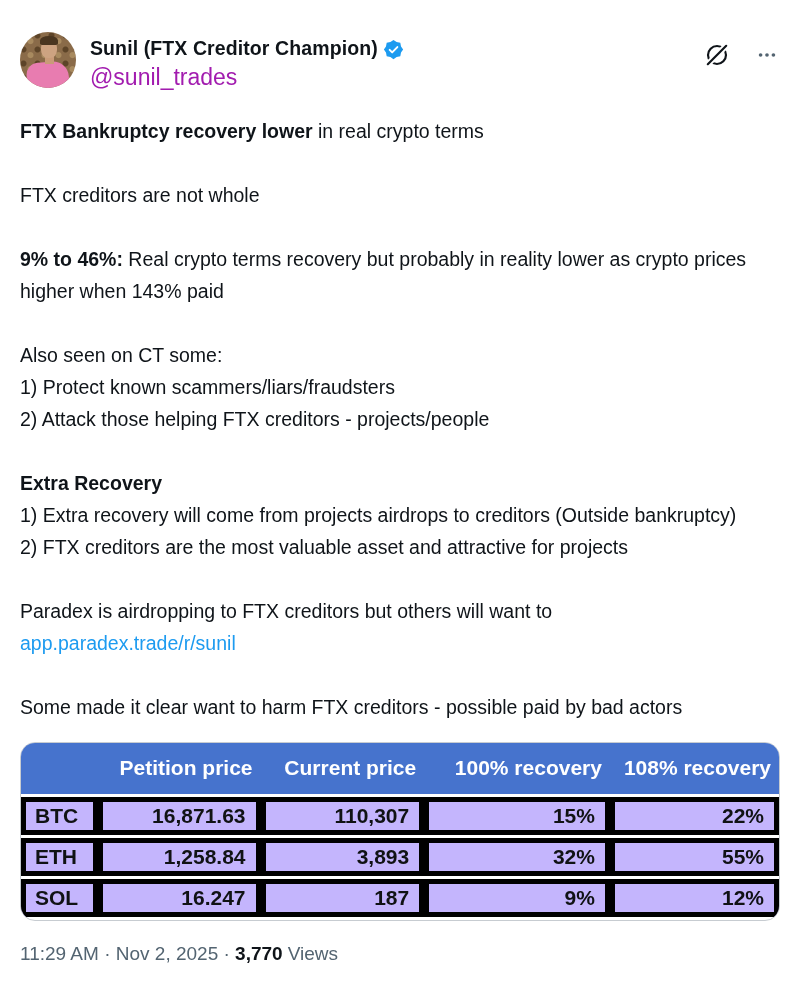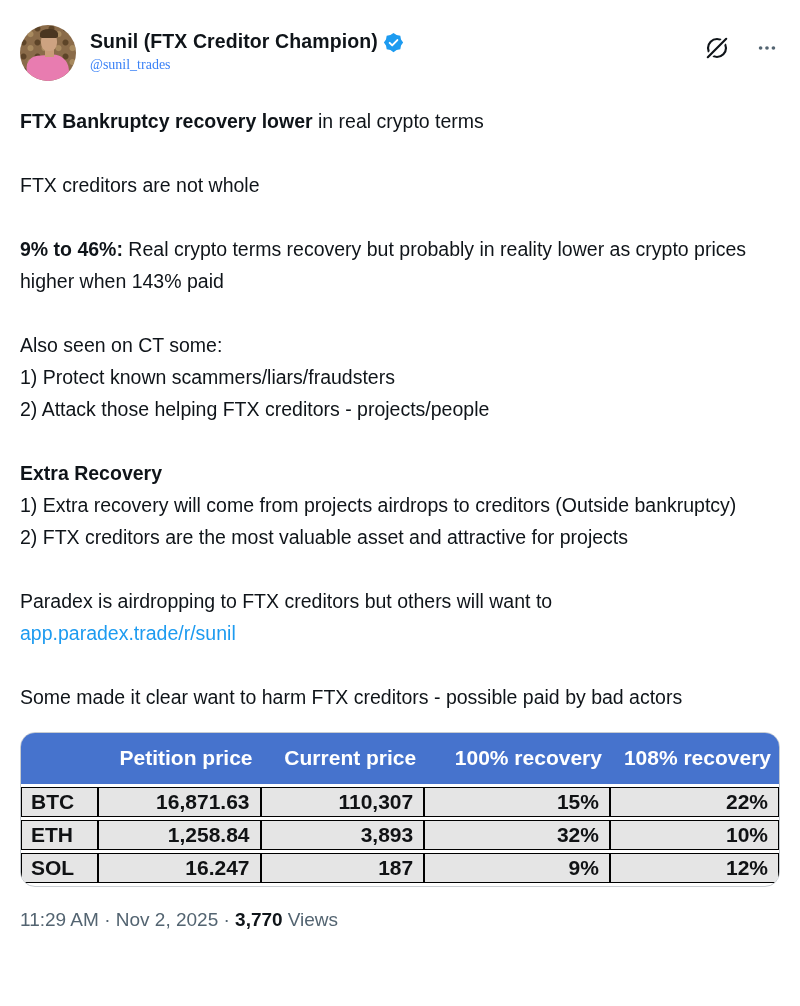--- a/index.html
+++ b/index.html
@@ -3,21 +3,21 @@
 <meta charset="utf-8">
 <style>
   * { margin: 0; padding: 0; box-sizing: border-box; }
   html, body { background: #ffffff; }
   body {
     width: 800px; height: 1006px;
     font-family: "Liberation Sans", "DejaVu Sans", sans-serif;
     color: #0f1419;
     overflow: hidden;
   }
-  .tweet { padding: 5px 20px 0 20px; margin-top: 20px; }
+  .tweet { padding: 32px 20px 0 20px; }
 
   
   .tweet-header { display: flex; align-items: flex-start; }
   .avatar {
     width: 56px; height: 56px; border-radius: 50%;
     position: relative; overflow: hidden; flex: 0 0 56px;
     background-color: #8a6b49;
     background-image:
       radial-gradient(circle at 25% 25%, #5d4428 2.5px, transparent 3.5px),
       radial-gradient(circle at 75% 65%, #a88a5f 2.5px, transparent 3.5px);
@@ -34,21 +34,21 @@
     background: #cda381; border-radius: 48% 48% 42% 42%;
   }
   .avatar .hair {
     position: absolute; top: 4px; left: 20px; width: 18px; height: 9px;
     background: #4a3620; border-radius: 50% 50% 20% 20%;
   }
   .name-block { margin-left: 14px; padding-top: 5px; }
   .name-row { display: flex; align-items: center; gap: 5px; }
   .display-name { font-size: 19.5px; font-weight: 700; letter-spacing: .1px; cursor: pointer; }
   .badge { display: inline-block; width: 21px; height: 21px; margin-top: 1px; }
-  .handle { font-size: 14px; color: #3b82f6; margin-top: 4px; cursor: pointer; font-family: Liberation Serif, serif; }
+  .handle { font-size: 23px; color: #a21caf; margin-top: 4px; cursor: pointer; }
   .header-actions { margin-left: auto; display: flex; align-items: center; gap: 22px; padding-top: 8px; }
   .icon-btn { background: none; border: none; cursor: pointer; padding: 2px; line-height: 0; }
 
   
   .tweet-body { margin-top: 24px; font-size: 19.5px; line-height: 32px; }
   .tweet-body .para { margin-top: 32px; }
   .tweet-body .para:first-child { margin-top: 0; }
   .bold { font-weight: 700; }
   .tweet-link { color: #1d9bf0; text-decoration: none; display: block; cursor: pointer; }
 
@@ -71,22 +71,22 @@
     background: #4673cd;
     color: #ffffff;
     font-weight: 700;
     height: 51px;
     padding: 2px 8px 4px 8px;
     text-align: right;
     white-space: nowrap;
   }
   .price-table th.corner { width: 10.2%; }
   .price-table td {
-    border: 1px solid #000000;
-    background: #e5e5e5;
+    border: 5px solid #000000;
+    background: #c4b5fd;
     height: 28px;
     padding: 2px 10px;
     text-align: right;
     font-weight: 700;
     color: #101214;
     white-space: nowrap;
   }
   .price-table td.ticker { text-align: left; padding-left: 9px; font-weight: 700; }
 
   
@@ -185,21 +185,21 @@
           <td>16,871.63</td>
           <td>110,307</td>
           <td>15%</td>
           <td>22%</td>
         </tr>
         <tr>
           <td class="ticker">ETH</td>
           <td>1,258.84</td>
           <td>3,893</td>
           <td>32%</td>
-          <td>10%</td>
+          <td>55%</td>
         </tr>
         <tr>
           <td class="ticker">SOL</td>
           <td>16.247</td>
           <td>187</td>
           <td>9%</td>
           <td>12%</td>
         </tr>
       </tbody>
     </table>

